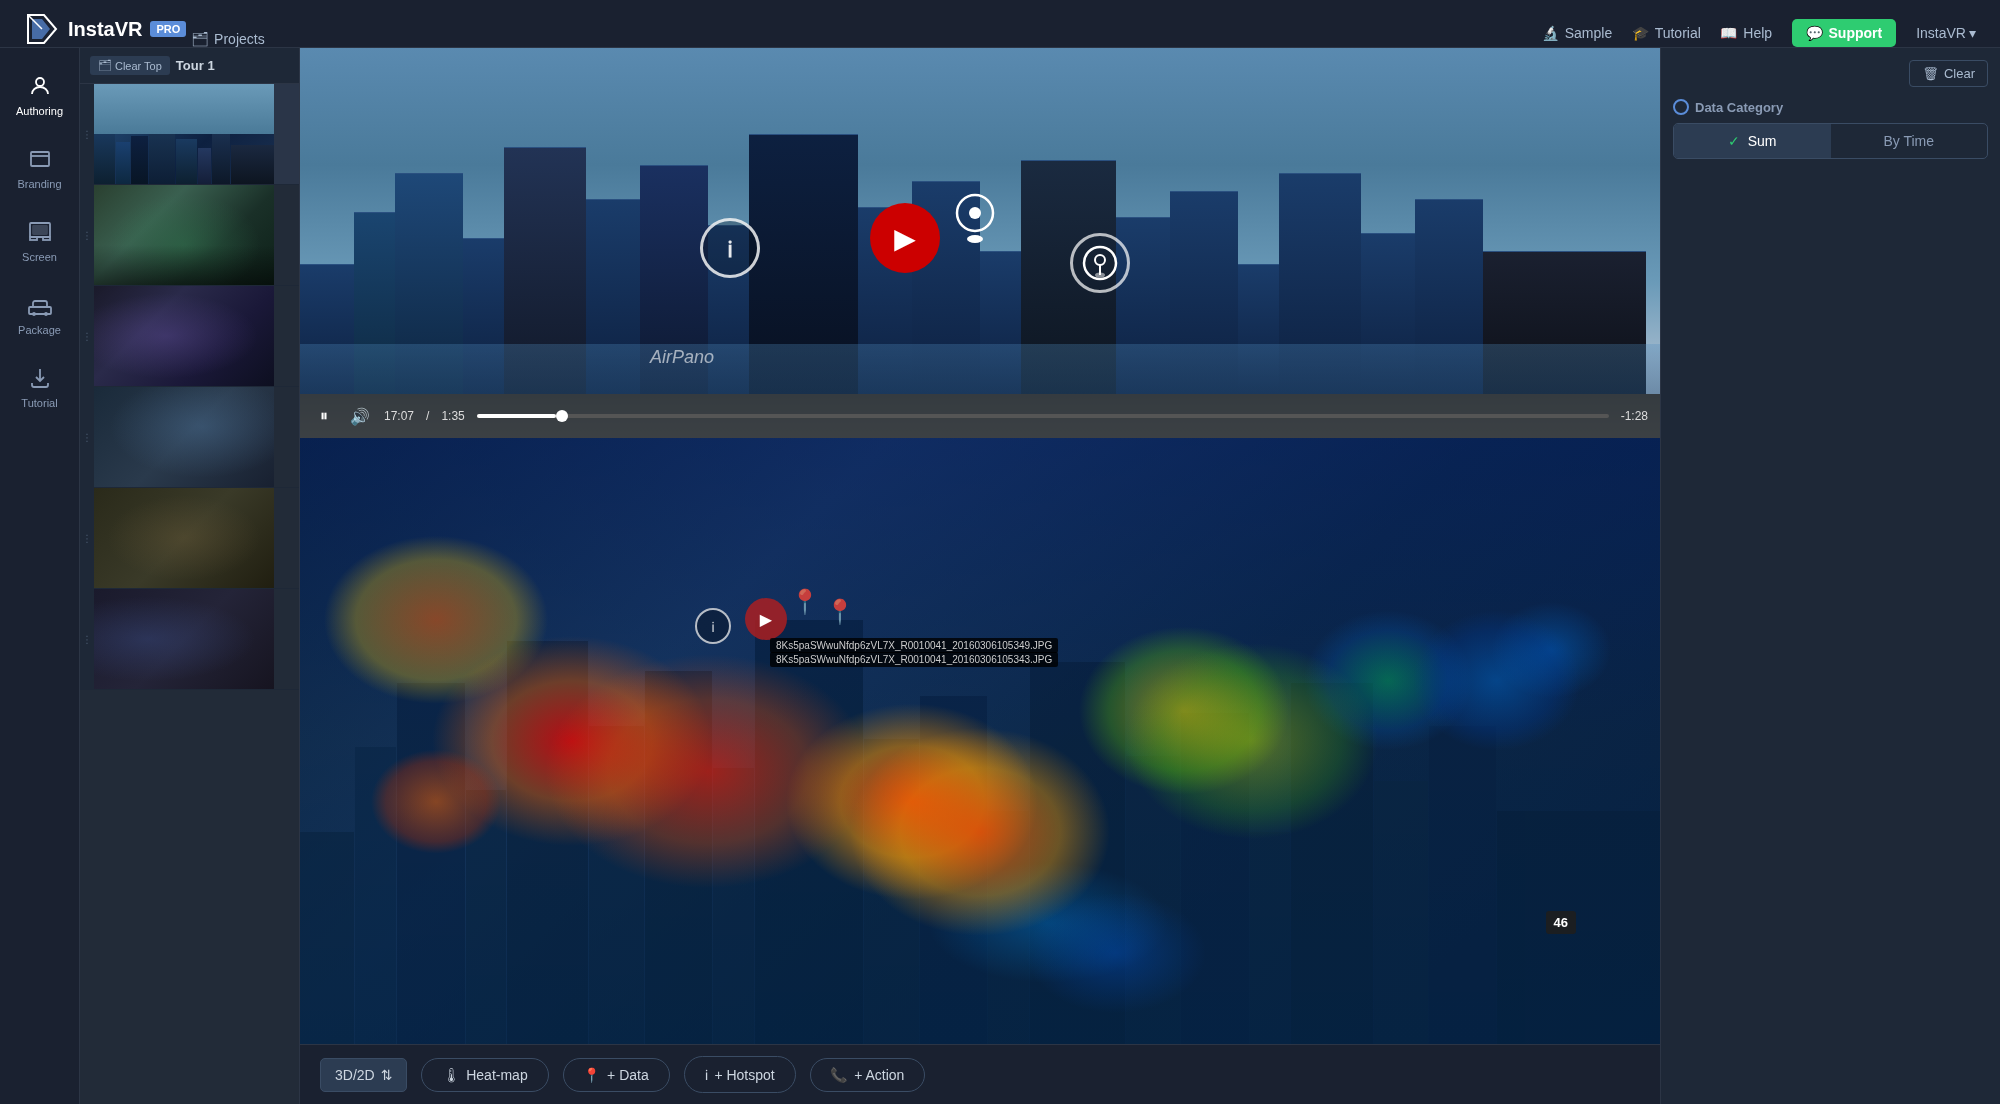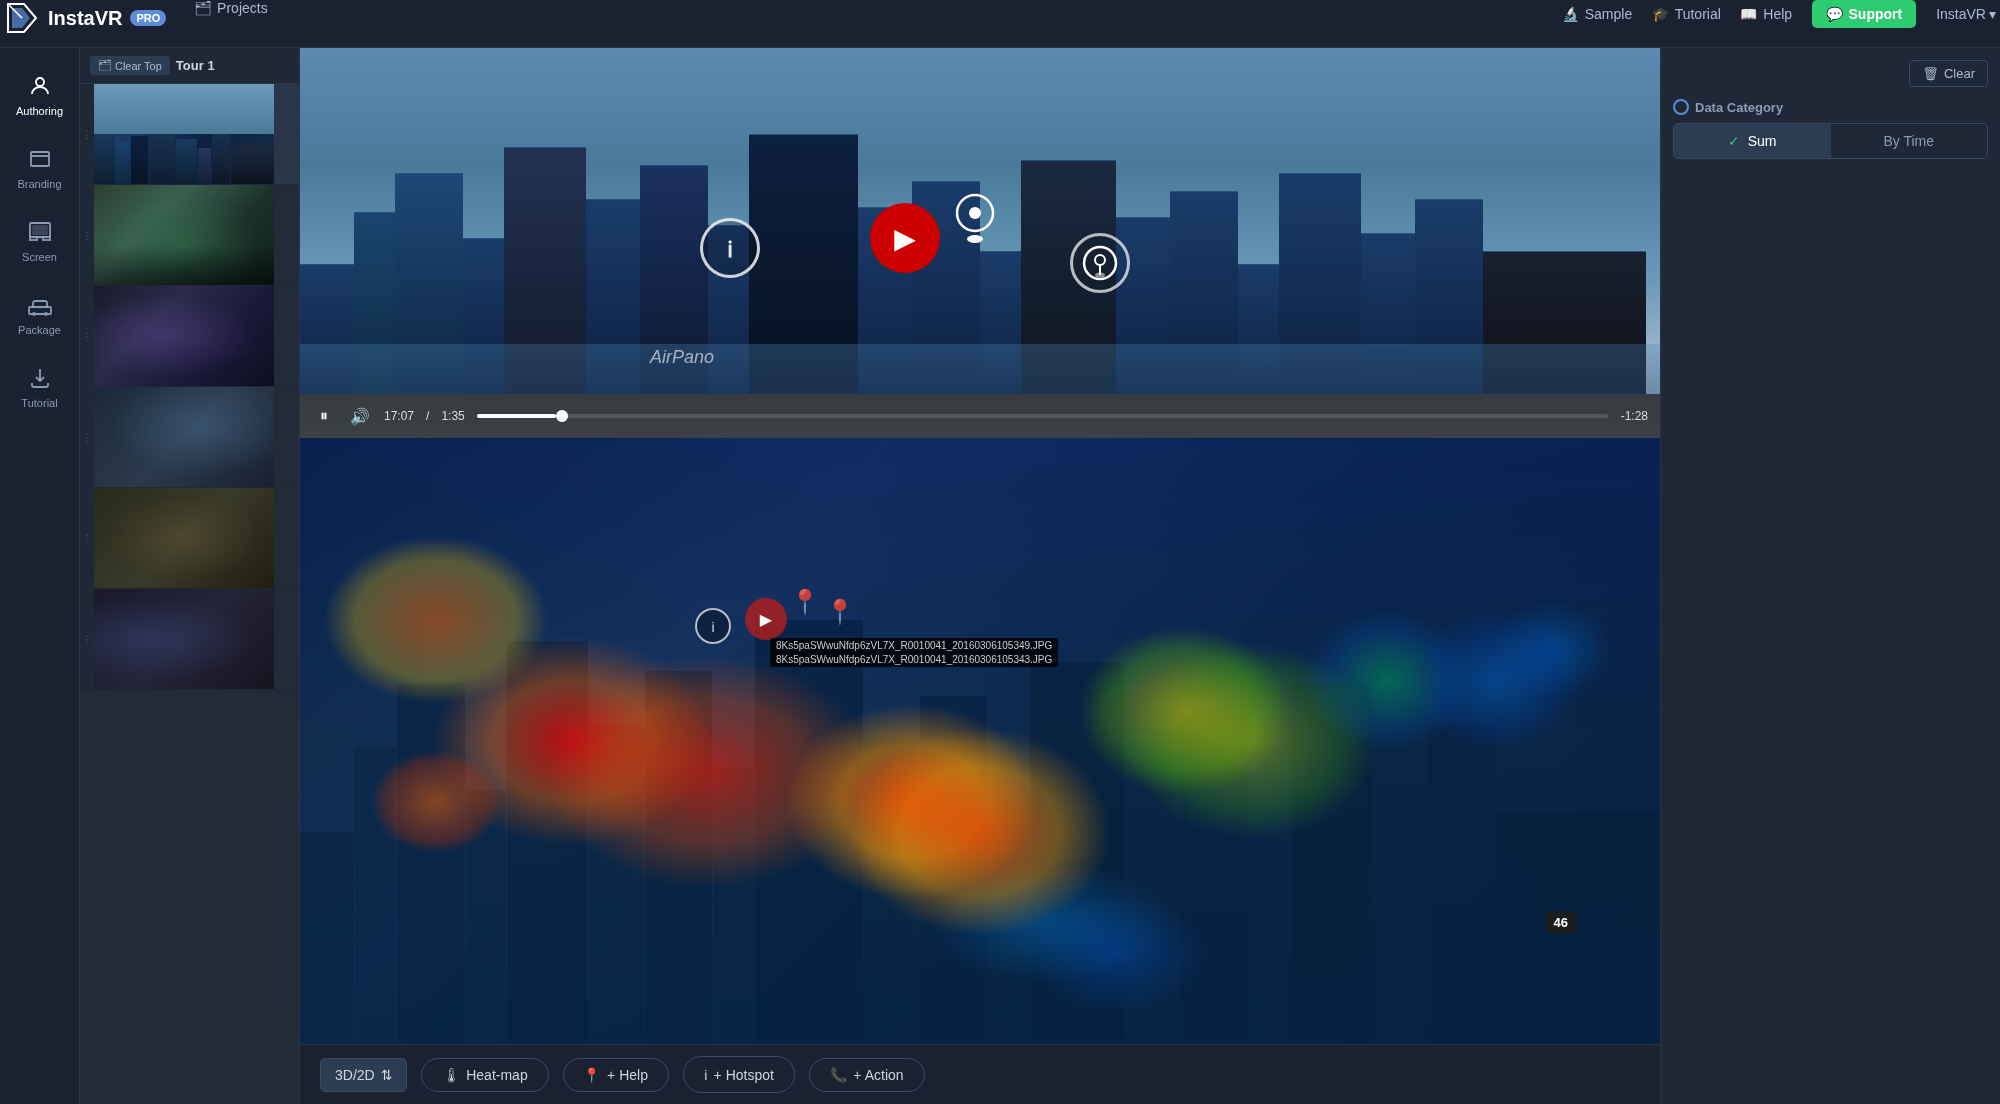--- a/index.html
+++ b/index.html
@@ -10,45 +10,45 @@
       width: 2000px;
       height: 1104px;
       overflow: hidden;
       display: flex;
       flex-direction: column;
     }
 
     
     .topnav {
       display: flex;
-      align-items: flex-start;
+      align-items: flex-end;
       background: #1a2130;
       height: 48px;
-      padding: 0 4px;
+      padding: 0 24px;
       border-bottom: 1px solid #2c3545;
       flex-shrink: 0;
-      gap: 28px;
+      gap: 5px;
     }
     .logo-area {
       display: flex;
       align-items: center;
       gap: 8px;
     }
     .logo-text {
       font-size: 20px;
       font-weight: 700;
       color: #ffffff;
     }
     .pro-badge {
       background: #5b8dd9;
       color: #fff;
       font-size: 11px;
       font-weight: 700;
       padding: 2px 6px;
-      border-radius: 8px;
+      border-radius: 3px;
     }
     .projects-link {
       display: flex;
       align-items: center;
       gap: 5px;
       color: #aabbd0;
       font-size: 14px;
       cursor: pointer;
     }
     .nav-spacer { flex: 1; }
@@ -891,21 +891,21 @@
       <div class="toolbar-select">
         <span>3D/2D</span>
         <span>⇅</span>
       </div>
       <button class="toolbar-btn">
         <span>🌡</span>
         <span>Heat-map</span>
       </button>
       <button class="toolbar-btn">
         <span>📍</span>
-        <span>+ Help</span>
+        <span>+ Data</span>
       </button>
       <button class="toolbar-btn">
         <span>ℹ</span>
         <span>+ Hotspot</span>
       </button>
       <button class="toolbar-btn">
         <span>📞</span>
         <span>+ Action</span>
       </button>
     </div>

